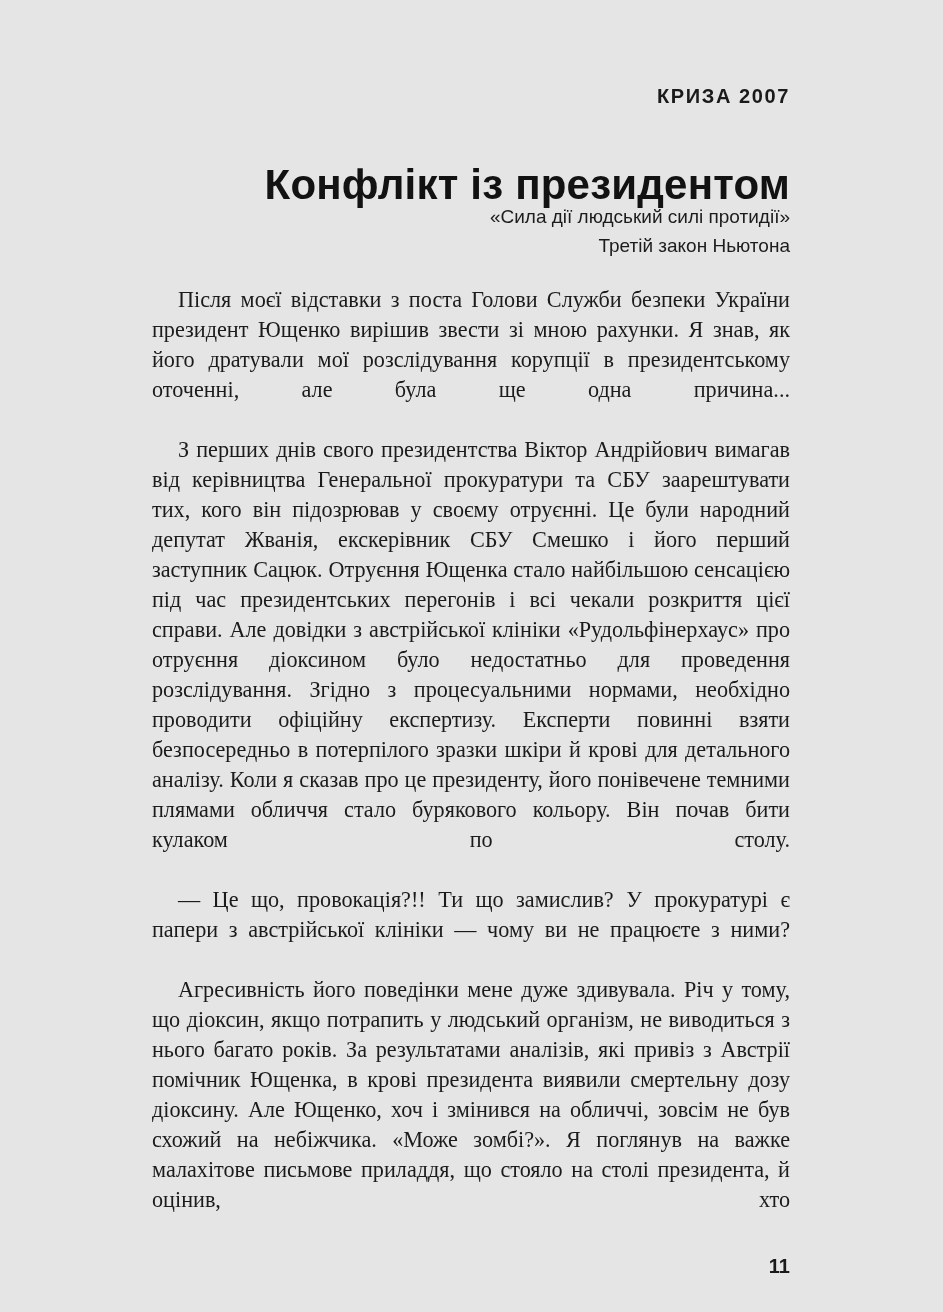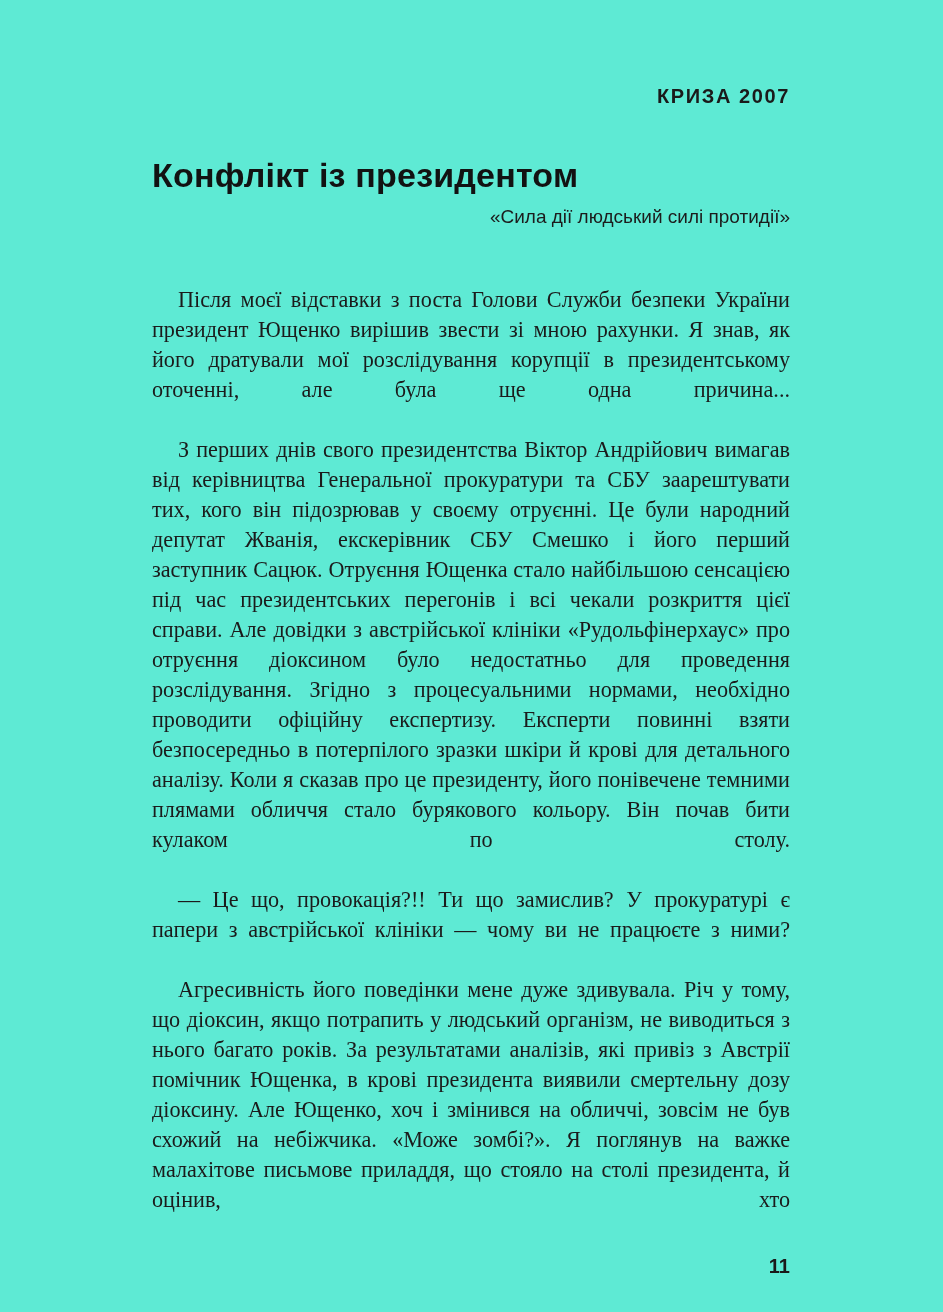--- a/index.html
+++ b/index.html
@@ -5,21 +5,21 @@
   html, body {
     margin: 0;
     padding: 0;
     background: #ffffff;
   }
 
   .page {
     position: relative;
     width: 943px;
     height: 1312px;
-    background: #5eead4;
+    background: #e5e5e5;
     overflow: hidden;
     box-sizing: border-box;
   }
 
   
   .running-header {
     position: absolute;
     top: 86px;
     left: 152px;
     width: 638px;
@@ -31,24 +31,24 @@
     color: #1a1a1a;
     line-height: 1;
   }
 
   
   .chapter-title {
     position: absolute;
     top: 133px;
     left: 152px;
     width: 638px;
-    text-align: left;
+    text-align: right;
     font-family: "Liberation Sans", sans-serif;
     font-weight: 700;
-    font-size: 34px;
+    font-size: 42px;
     letter-spacing: 0.2px;
     color: #121212;
     line-height: 1.12;
   }
 
   
   .epigraph {
     position: absolute;
     top: 203px;
     left: 152px;
@@ -107,20 +107,21 @@
 <body>
 
 <div class="page">
 
   <div class="running-header">КРИЗА 2007</div>
 
   <h1 class="chapter-title">Конфлікт із президентом</h1>
 
   <div class="epigraph">
     <span class="epigraph-quote">«Сила дії людський силі протидії»</span>
+    <span class="epigraph-source">Третій закон Ньютона</span>
   </div>
 
   <div class="body-text">
     <p>Після моєї відставки з поста Голови Служби безпеки України президент Ющенко вирішив звести зі мною рахунки. Я знав, як його дратували мої розслідування корупції в президентському оточенні, але була ще одна причина...</p>
     <p>З перших днів свого президентства Віктор Андрійович вимагав від керівництва Генеральної прокуратури та СБУ заарештувати тих, кого він підозрював у своєму отруєнні. Це були народний депутат Жванія, екскерівник СБУ Смешко і його перший заступник Сацюк. Отруєння Ющенка стало найбільшою сенсацією під час президентських перегонів і всі чекали розкриття цієї справи. Але довідки з австрійської клініки «Рудольфінерхаус» про отруєння діоксином було недостатньо для проведення розслідування. Згідно з процесуальними нормами, необхідно проводити офіційну експертизу. Експерти повинні взяти безпосередньо в потерпілого зразки шкіри й крові для детального аналізу. Коли я сказав про це президенту, його понівечене темними плямами обличчя стало бурякового кольору. Він почав бити кулаком по столу.</p>
     <p>— Це що, провокація?!! Ти що замислив? У прокуратурі є папери з австрійської клініки — чому ви не працюєте з ними?</p>
     <p>Агресивність його поведінки мене дуже здивувала. Річ у тому, що діоксин, якщо потрапить у людський організм, не виводиться з нього багато років. За результатами аналізів, які привіз з Австрії помічник Ющенка, в крові президента виявили смертельну дозу діоксину. Але Ющенко, хоч і змінився на обличчі, зовсім не був схожий на небіжчика. «Може зомбі?». Я поглянув на важке малахітове письмове приладдя, що стояло на столі президента, й оцінив, хто</p>
   </div>
 
   <div class="page-number">11</div>

